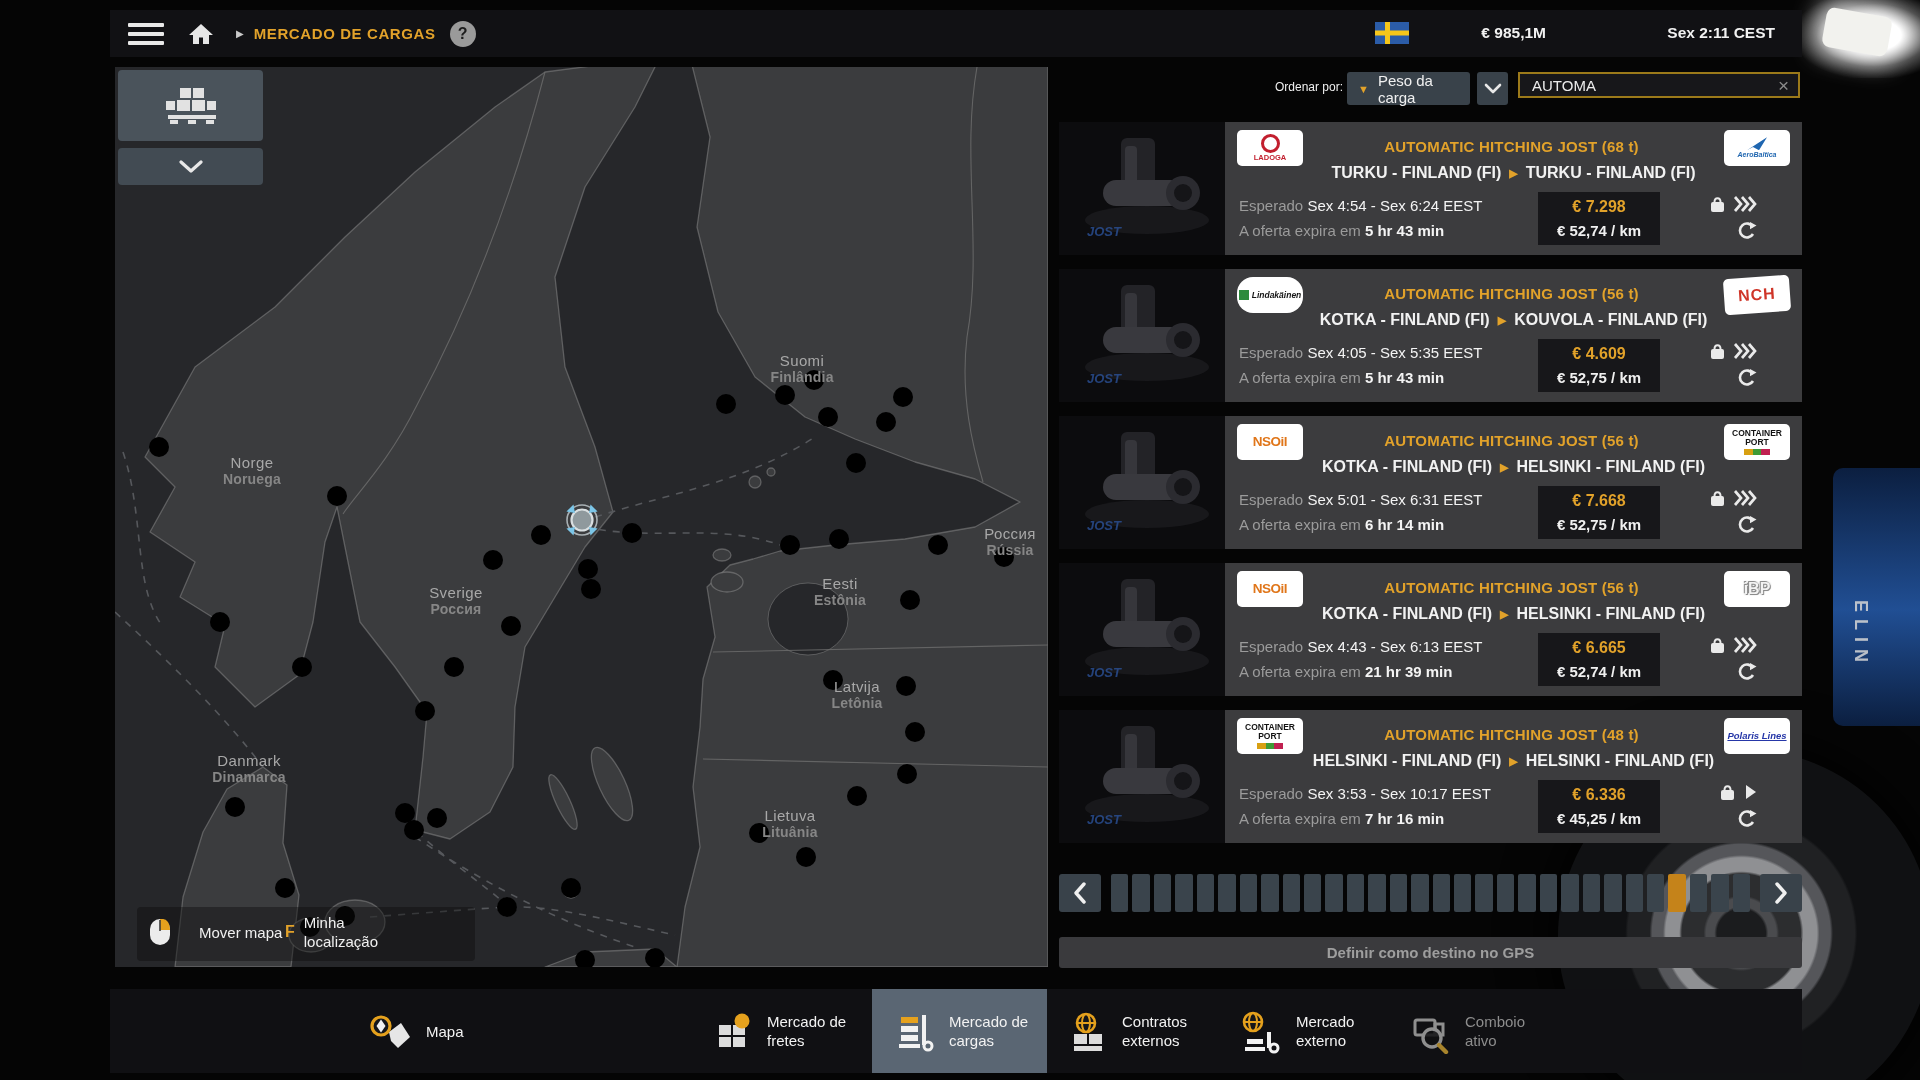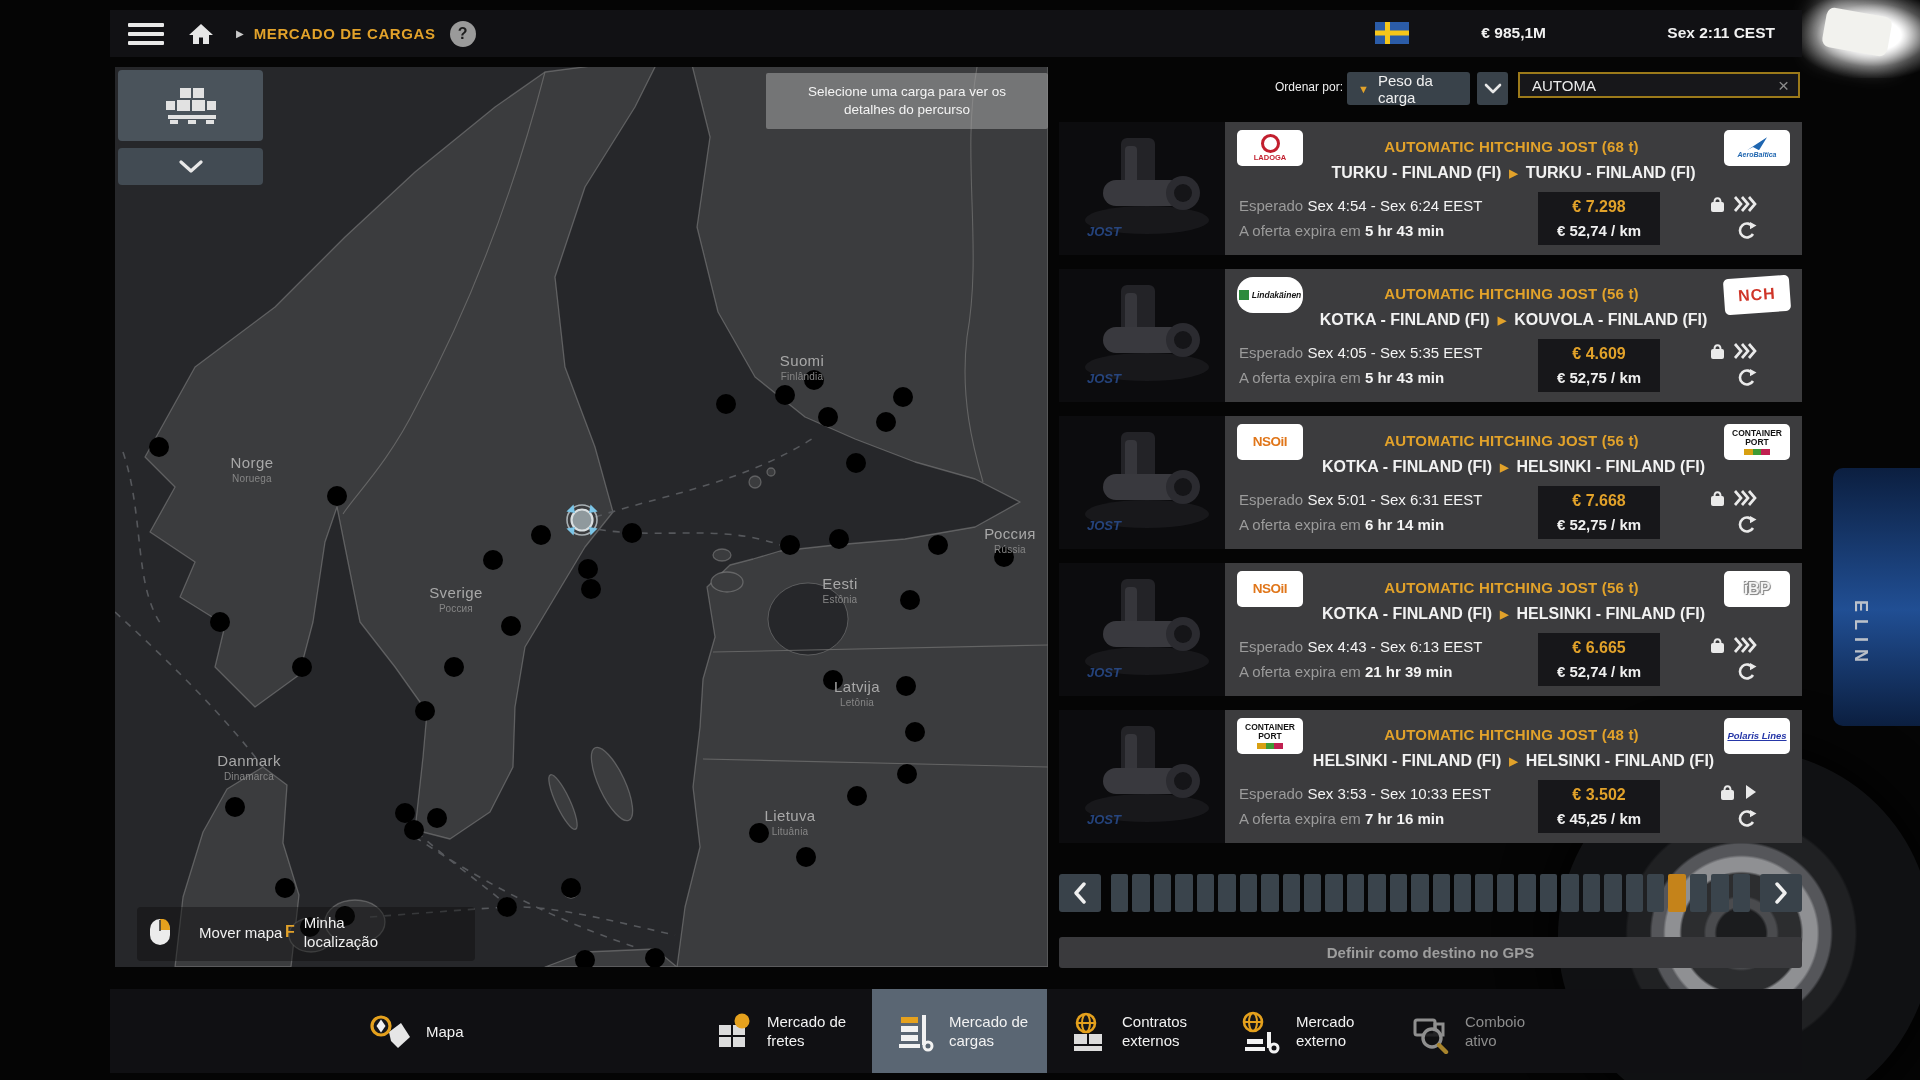--- a/index.html
+++ b/index.html
@@ -32,21 +32,21 @@
   .bc-title{margin-left:10px;color:var(--accent);font-weight:bold;font-size:15px;letter-spacing:.6px}
   .help-btn{margin-left:14px;width:26px;height:26px;border-radius:50%;background:#9a9a9a;color:#1c1c1c;
     font-weight:bold;font-size:16px;display:flex;align-items:center;justify-content:center;cursor:pointer}
   .tb-flag{position:absolute;left:1265px;top:12px}
   .tb-money{position:absolute;right:256px;top:14px;color:#f2f2f2;font-size:15.5px;font-weight:bold}
   .tb-time{position:absolute;right:27px;top:14px;color:#f2f2f2;font-size:15.5px;font-weight:bold}
 
   
   .map-panel{position:absolute;z-index:1;left:115px;top:67px;width:933px;height:900px;background:#26272a;overflow:hidden}
   .country{position:absolute;transform:translateX(-50%);text-align:center;color:#a8a8a8;font-size:15px;line-height:16px;letter-spacing:.4px;pointer-events:none}
-  .country small{display:block;font-size:10px;color:#868686;font-weight:normal;letter-spacing:.2px}
+  .country small{display:block;font-size:14px;color:#868686;font-weight:bold;letter-spacing:.2px}
   .map-labels{position:absolute;inset:0;pointer-events:none}
   .map-tooltip{position:absolute;top:6px;right:0;width:282px;height:56px;background:rgba(158,158,158,.58);
     color:#f4f4f4;font-size:13.5px;line-height:18px;display:flex;align-items:center;justify-content:center;text-align:center;white-space:pre-line;border-radius:2px}
   .map-btn-big{position:absolute;left:3px;top:3px;width:145px;height:71px;background:#4a535b;border-radius:4px;
     display:flex;align-items:center;justify-content:center;cursor:pointer}
   .map-btn-chev{position:absolute;left:3px;top:81px;width:145px;height:37px;background:#424b53;border-radius:4px;
     display:flex;align-items:center;justify-content:center;cursor:pointer}
   .hint-backdrop{position:absolute;left:22px;top:840px;width:338px;height:54px;background:rgba(12,12,12,.42);border-radius:4px}
   .hint-move{position:absolute;left:34px;top:851px;display:flex;align-items:center;gap:28px;color:#f0f0f0;font-size:15px}
   .hint-loc{position:absolute;left:170px;top:846px;display:flex;align-items:center;gap:9px;font-size:15px}
@@ -249,22 +249,20 @@
         <div class="country" style="left: 137px; top: 388px;"><span>Norge</span><small>Noruega</small></div>
         <div class="country" style="left: 341px; top: 518px;"><span>Sverige</span><small>Россия</small></div>
         <div class="country" style="left: 687px; top: 286px;"><span>Suomi</span><small>Finlândia</small></div>
         <div class="country" style="left: 725px; top: 509px;"><span>Eesti</span><small>Estônia</small></div>
         <div class="country" style="left: 742px; top: 612px;"><span>Latvija</span><small>Letônia</small></div>
         <div class="country" style="left: 675px; top: 741px;"><span>Lietuva</span><small>Lituânia</small></div>
         <div class="country" style="left: 134px; top: 686px;"><span>Danmark</span><small>Dinamarca</small></div>
         <div class="country" style="left: 895px; top: 459px;"><span>Россия</span><small>Rússia</small></div>
       </div>
 
-    <div class="map-tooltip">Selecione uma carga para ver os
-detalhes do percurso</div>
 
     <div class="map-btn-big">
       <span>
         <svg width="62" height="42" viewBox="0 0 62 42" fill="#e2e2e2">
           <rect x="20" y="3" width="11" height="10"></rect>
             <rect x="33" y="3" width="11" height="10"></rect>
           <rect x="6" y="16" width="9" height="9"></rect>
             <rect x="17" y="15" width="13" height="11"></rect>
           <rect x="32" y="15" width="13" height="11"></rect>
             <rect x="47" y="16" width="9" height="9"></rect>
@@ -584,25 +582,25 @@
       <div class="card-title">AUTOMATIC HITCHING JOST (48 t)</div>
       <div class="badge right logo-polaris">
               <span>Polaris Lines</span>
             </div>
       <div class="route">
         <span>HELSINKI - FINLAND (FI)</span>
         <span class="route-arrow">▶</span>
         <span>HELSINKI - FINLAND (FI)</span>
       </div>
       <div class="meta">
-        <div><span class="lbl">Esperado</span> <span class="val">Sex 3:53 - Sex 10:33 EEST</span></div>
+        <div><span class="lbl">Esperado</span> <span class="val">Sex 3:53 - Sex 10:17 EEST</span></div>
         <div><span class="lbl">A oferta expira em</span> <span class="val bold">7 hr 16 min</span></div>
       </div>
       <div class="price-box">
-        <div class="price">€ 3.502</div>
+        <div class="price">€ 6.336</div>
         <div class="rate">€ 45,25 / km</div>
       </div>
       <div class="ci-row">
         <span>
           <svg width="17" height="20" viewBox="0 0 17 20">
             <path d="M5.5 8 C5.5 3 11.5 3 11.5 8" fill="none" stroke="#eaeaea" stroke-width="2"></path>
             <rect x="2" y="8" width="13" height="10" rx="2" fill="#eaeaea"></rect>
           </svg>
         </span>
 

